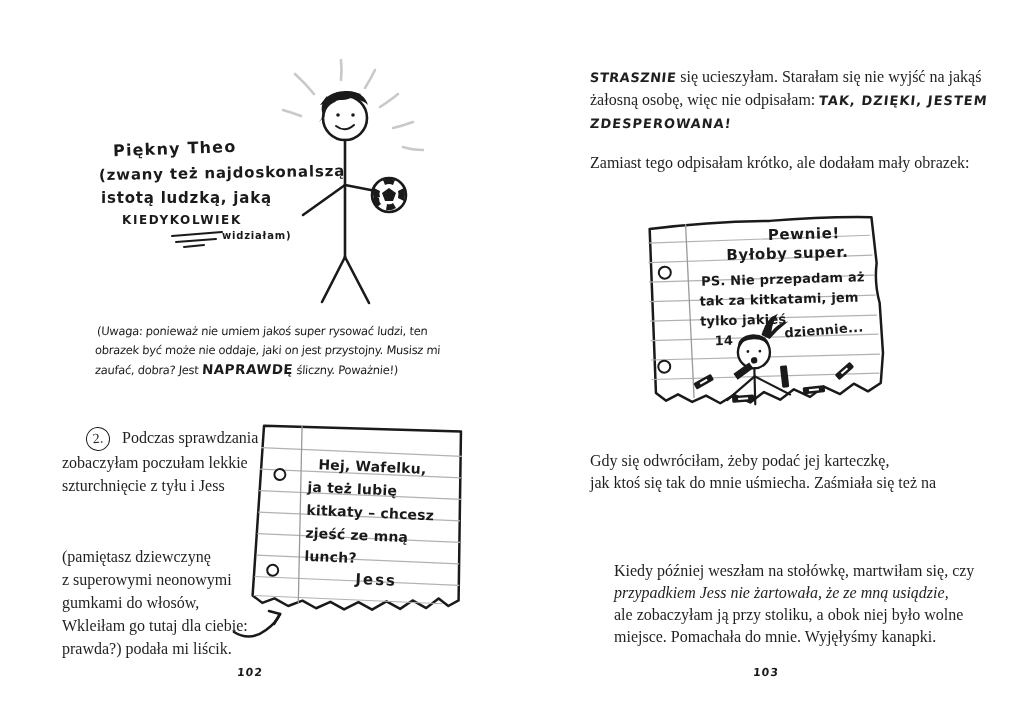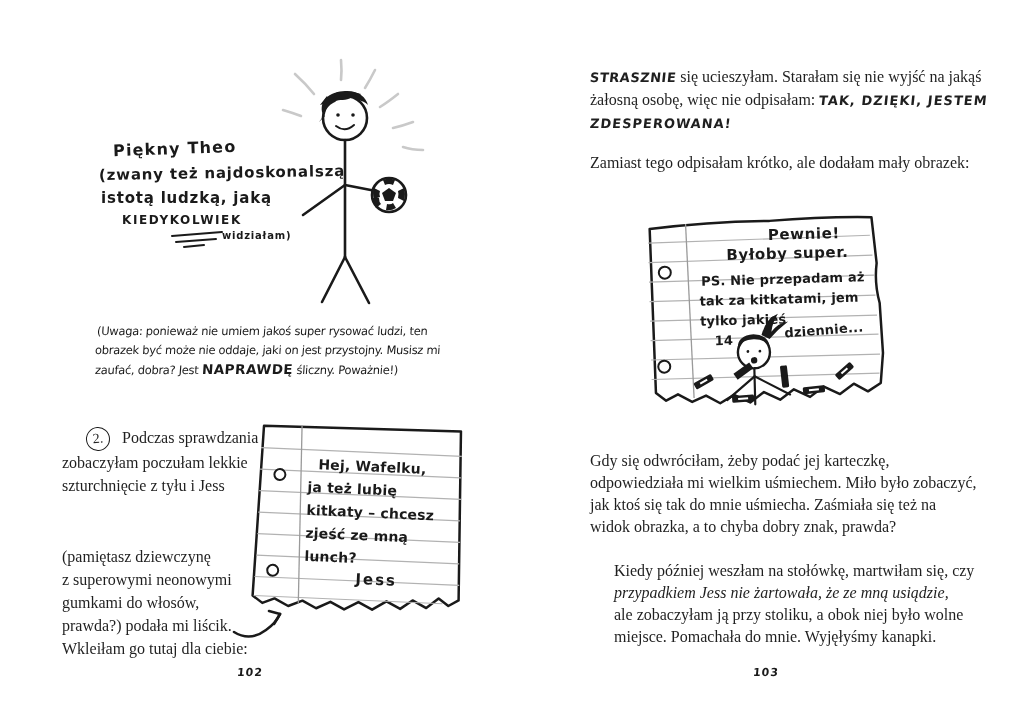--- a/index.html
+++ b/index.html
@@ -96,22 +96,22 @@
     <div class="abs hand caption-line" style="left:95px;top:360px;"><span>zaufać, dobra? Jest </span><span class="caption-emph">NAPRAWDĘ</span><span> śliczny. Poważnie!)</span></div>
   </div>
 
   <div class="abs" style="left:62px;top:426px;width:210px;">
     <div class="serif" style="white-space:nowrap;"><span class="circ-num" style="margin-left:24px;">2.</span><span>Podczas sprawdzania</span></div>
     <div class="serif" style="white-space:nowrap;">zobaczyłam poczułam lekkie</div>
     <div class="serif" style="white-space:nowrap;">szturchnięcie z tyłu i Jess</div>
     <div class="serif" style="white-space:nowrap;margin-top:48px;">(pamiętasz dziewczynę</div>
     <div class="serif" style="white-space:nowrap;">z superowymi neonowymi</div>
     <div class="serif" style="white-space:nowrap;">gumkami do włosów,</div>
+    <div class="serif" style="white-space:nowrap;">Wkleiłam go tutaj dla ciebie:</div>
     <div class="serif" style="white-space:nowrap;">prawda?) podała mi liścik.</div>
-    <div class="serif" style="white-space:nowrap;">Wkleiłam go tutaj dla ciebie:</div>
   </div>
 
   <div class="note-box" style="left:246px;top:414px;width:225px;height:212px;transform:rotate(2.5deg);">
     <svg width="225" height="212" viewBox="0 0 225 212">
       <path d="M 14,16 L 211,13 L 216,182
                L 206,188 L 196,181 L 184,191 L 170,184 L 158,193 L 144,186 L 130,195
                L 116,188 L 102,196 L 88,189 L 74,196 L 60,189 L 46,195 L 32,188 L 20,193 L 10,186 Z" fill="#ffffff" stroke="#1a1a1a" stroke-width="2.5" stroke-linejoin="round"></path>
       <g stroke="#b2b2b2" stroke-width="1.2">
         <line x1="12" y1="38" x2="213" y2="38"></line>
         <line x1="12" y1="59.5" x2="213" y2="59.5"></line>
@@ -217,23 +217,21 @@
     <div class="abs hand note2-big" style="left:86px;top:39px;">Byłoby super.</div>
     <div class="abs hand note2-ps" style="left:60px;top:66px;">PS. Nie przepadam aż</div>
     <div class="abs hand note2-ps" style="left:58px;top:86px;">tak za kitkatami, jem</div>
     <div class="abs hand note2-ps" style="left:58px;top:106px;">tylko jakieś</div>
     <div class="abs hand note2-ps" style="left:72px;top:126px;">14</div>
     <div class="abs hand note2-ps" style="left:142px;top:118px;transform:rotate(-3deg);">dziennie...</div>
   </div>
 
   <div class="abs" style="left:78px;top:450px;">
     <div class="serif-r" style="white-space:nowrap;">Gdy się odwróciłam, żeby podać jej karteczkę,</div>
-    <div class="serif-r" style="white-space:nowrap;">odpowiedziała mi wielkim uśmiechem. Miło było zobaczyć,</div>
     <div class="serif-r" style="white-space:nowrap;">jak ktoś się tak do mnie uśmiecha. Zaśmiała się też na</div>
-    <div class="serif-r" style="white-space:nowrap;">widok obrazka, a to chyba dobry znak, prawda?</div>
   </div>
 
   <div class="abs" style="left:78px;top:560px;margin-left:24px;">
     <div class="serif-r" style="white-space:nowrap;">Kiedy później weszłam na stołówkę, martwiłam się, czy</div>
     <div class="serif-r" style="white-space:nowrap;font-style:italic;">przypadkiem Jess nie żartowała, że ze mną usiądzie,</div>
     <div class="serif-r" style="white-space:nowrap;">ale zobaczyłam ją przy stoliku, a obok niej było wolne</div>
     <div class="serif-r" style="white-space:nowrap;">miejsce. Pomachała do mnie. Wyjęłyśmy kanapki.</div>
   </div>
 
   <div class="abs hand pagenum" style="left:232px;top:666px;">103</div>

